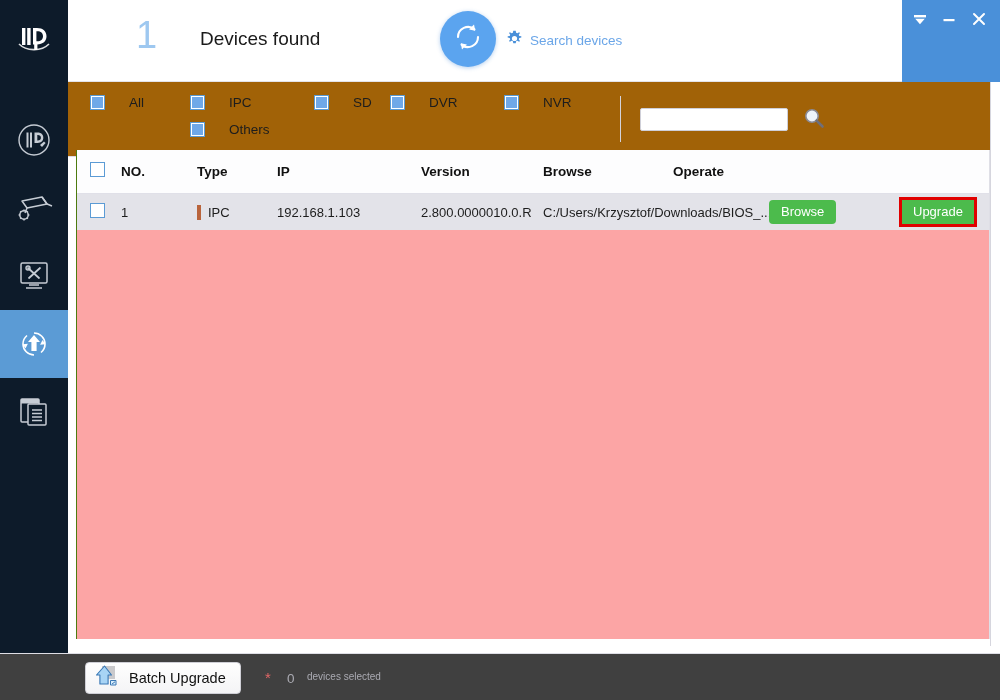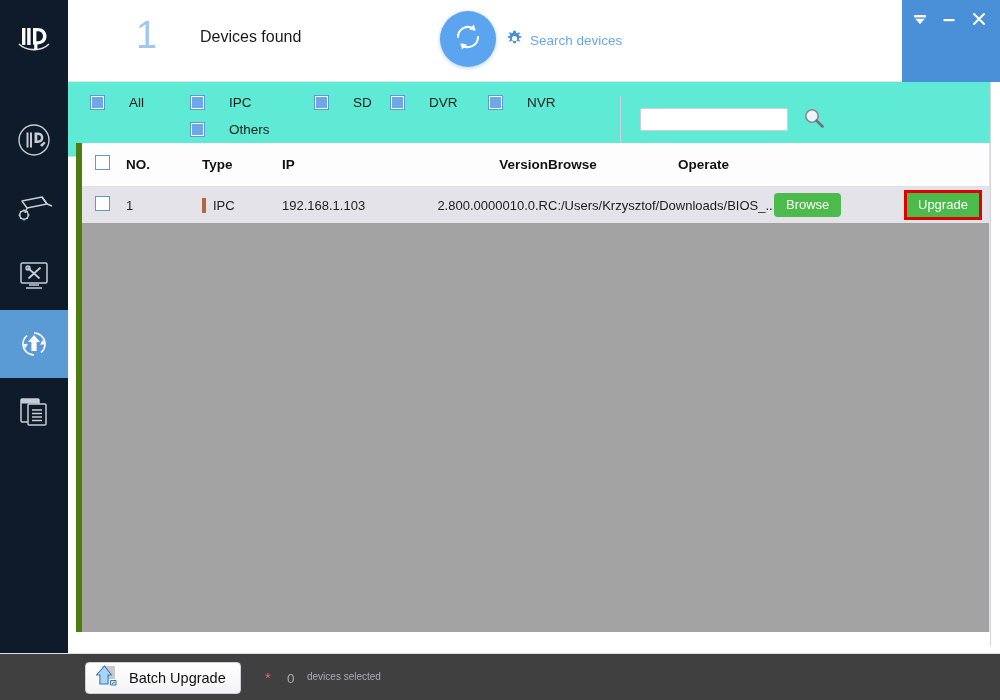--- a/index.html
+++ b/index.html
@@ -41,21 +41,21 @@
     background: #ffffff;
     border-bottom: 1px solid #e3e3e9;
   }
   .count-num {
     position: absolute; left: 68px; top: 16px;
     font-size: 38px; color: #9ec8f0; font-weight: 400;
     line-height: 1;
   }
   .devices-found {
     position: absolute; left: 132px; top: 28px;
-    font-size: 16px; color: #1a1a1a;
+    font-size: 19px; color: #1a1a1a;
   }
   .refresh-btn {
     position: absolute; left: 372px; top: 11px;
     width: 56px; height: 56px; border-radius: 50%;
     background: #5ba4ef;
     box-shadow: 0 1px 4px rgba(90,150,220,0.45);
     display: flex; align-items: center; justify-content: center;
     cursor: pointer;
   }
   .search-setting {
@@ -78,21 +78,21 @@
     cursor: pointer;
   }
   .winbtn.b1 { left: 7px; }
   .winbtn.b2 { left: 36px; }
   .winbtn.b3 { left: 66px; }
 
   
   .filterbar {
     position: absolute; left: 68px; top: 82px;
     width: 932px; height: 75px;
-    background: #5eead4;
+    background: #a16207;
     border-bottom: 1px solid #dcdce4;
   }
   .chk-row {
     position: absolute; display: flex; align-items: center;
   }
   .chk {
     width: 15px; height: 15px;
     border: 1px solid #5b9bd5;
     background: #ffffff;
     display: inline-block;
@@ -126,42 +126,42 @@
     color: #333;
     outline: none;
   }
   .search-mag {
     position: absolute; left: 735px; top: 25px;
     cursor: pointer;
   }
 
   
   .table-area {
-    position: absolute; left: 76px; top: 143px;
+    position: absolute; left: 76px; top: 150px;
     width: 914px; height: 489px;
-    background: #a3a3a3;
-    border-left: 6px solid #4d7c0f;
+    background: #fca5a5;
+    border-left: 1px solid #4d7c0f;
     border-right: 1px solid #dfdfe6;
   }
   .thead {
     display: flex; align-items: center;
     height: 44px;
     background: #fdfdfe;
     border-bottom: 1px solid #e0e0e8;
   }
   .trow {
     display: flex; align-items: center;
     height: 36px;
     background: #e3e3e9;
   }
   .c-chk   { width: 44px; padding-left: 13px; flex: none; }
   .c-no    { width: 76px; flex: none; }
   .c-type  { width: 80px; flex: none; }
   .c-ip    { width: 144px; flex: none; }
-  .c-ver   { width: 122px; flex: none; text-align: right; }
+  .c-ver   { width: 122px; flex: none; }
   .c-path  { width: 226px; flex: none; }
   .c-brow  { width: 100px; flex: none; }
   .c-oper  { width: 110px; flex: none; margin-left: 30px; }
   .thead .cell {
     font-size: 13.5px; font-weight: bold; color: #111;
   }
   .trow .cell {
     font-size: 13px; color: #1d1d1d;
   }
   .type-cell { display: flex; align-items: center; gap: 7px; }
@@ -392,21 +392,21 @@
     <div class="chk-row" style="left:222px; top:13px;padding-left:24px;">
       <span class="chk on"></span>
       <span class="chk-label">SD</span>
     </div>
 
     <div class="chk-row" style="left:322px; top:13px;">
       <span class="chk on"></span>
       <span class="chk-label">DVR</span>
     </div>
 
-    <div class="chk-row" style="left:420px; top:13px;text-align:right;">
+    <div class="chk-row" style="left:436px; top:13px;text-align:right;">
       <span class="chk on"></span>
       <span class="chk-label">NVR</span>
     </div>
 
     <div class="chk-row" style="left:122px; top:40px;">
       <span class="chk on"></span>
       <span class="chk-label">Others</span>
     </div>
 
     <div class="divider-v"></div>

